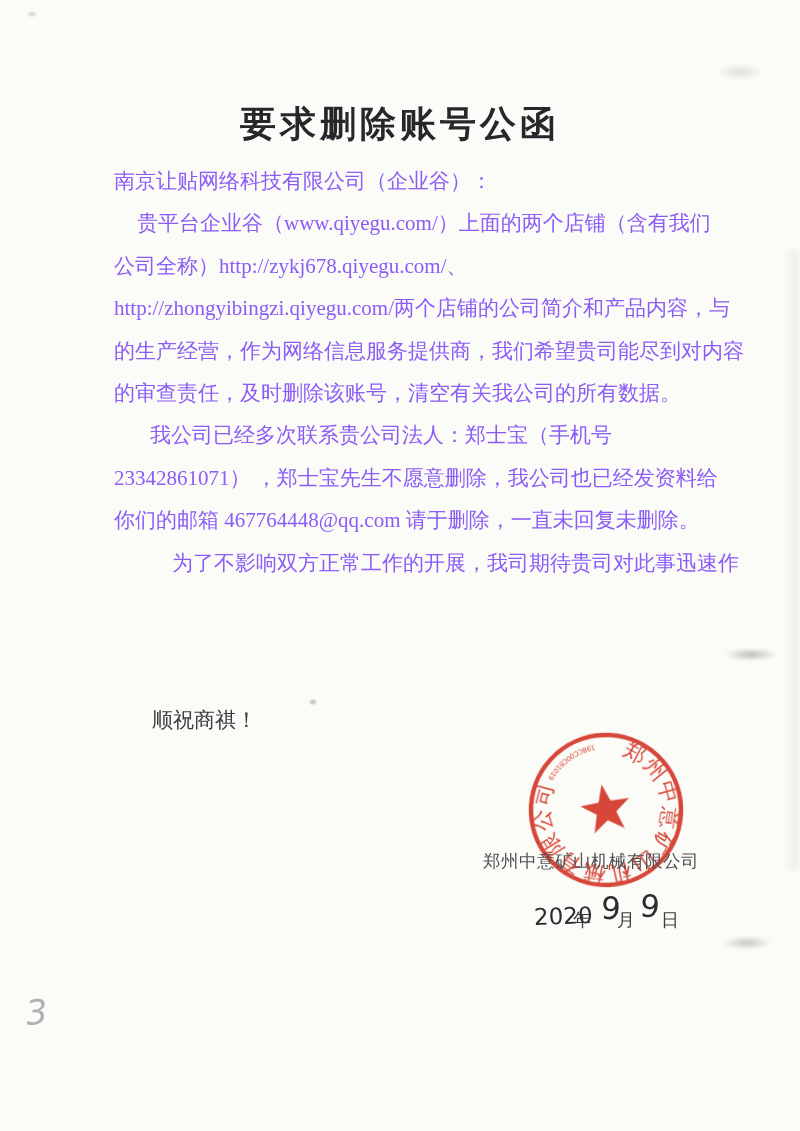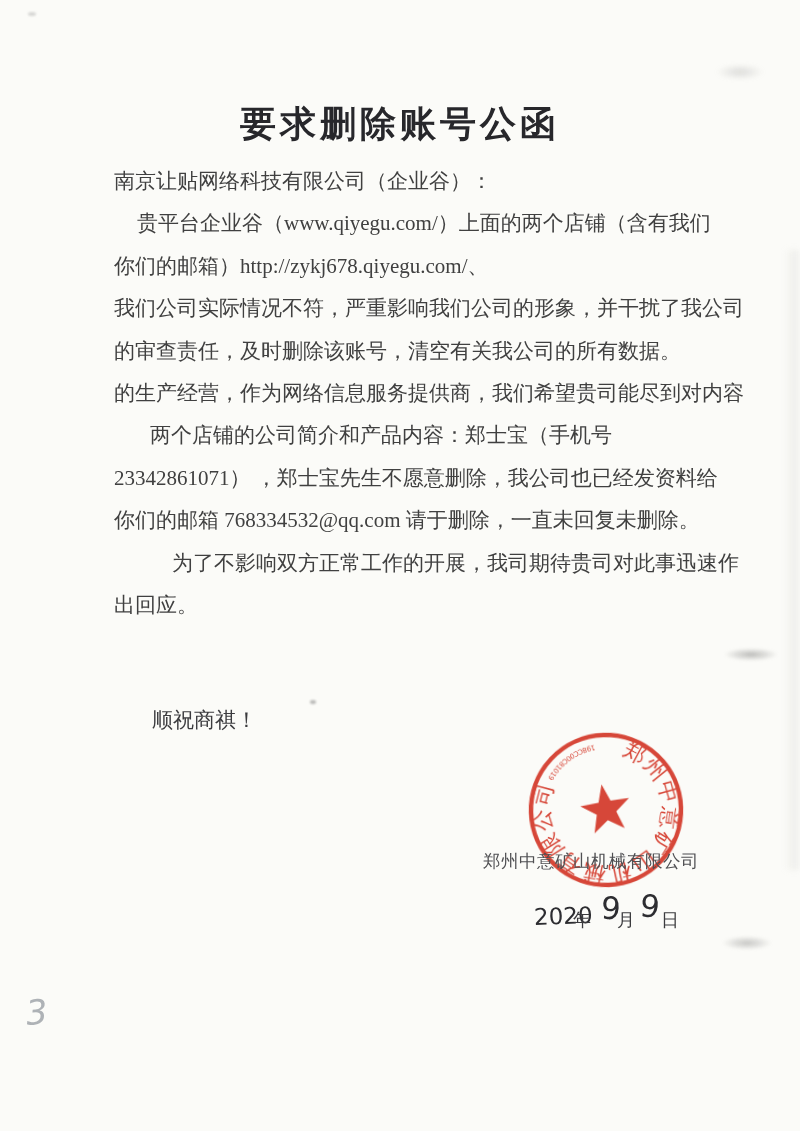--- a/index.html
+++ b/index.html
@@ -8,21 +8,21 @@
     background:#fbfbf8;
     font-family:"Liberation Serif","DejaVu Serif",serif;
     color:#3a3a3c;
   }
   .page-title{
     position:absolute;top:100px;left:0;width:800px;text-align:center;
     font-size:36px;font-weight:bold;letter-spacing:4px;color:#27272b;
   }
   .body-text{
     position:absolute;left:114px;top:160px;width:582px;
-    font-size:21px;color:#404040;
+    font-size:21px;color:#8b5cf6;
   }
   .line{height:42.4px;line-height:42.4px;white-space:nowrap;}
   .indent-1{padding-left:23px;text-align:center;}
   .indent-2{padding-left:36px;}
   .indent-3{padding-left:58px;}
   .closing{position:absolute;left:152px;top:706px;font-size:21px;color:#3b3b3e;}
   .signature{
     position:absolute;left:483px;top:849px;font-size:17.5px;
     color:#4f4f52;letter-spacing:0.5px;white-space:nowrap;
   }
@@ -63,29 +63,28 @@
       background:rgba(150,150,150,0.35);border-radius:50%;filter:blur(1px);}
 </style>
 </head>
 <body>
 
 <div class="page-title">要求删除账号公函</div>
 
 <div class="body-text">
   <div class="line">南京让贴网络科技有限公司（企业谷）：</div>
   <div class="line indent-1">贵平台企业谷（www.qiyegu.com/）上面的两个店铺（含有我们</div>
-  <div class="line">你们的邮箱）http://zykj678.qiyegu.com/、</div>
-  <div class="line">我们公司实际情况不符，严重影响我们公司的形象，并干扰了我公司</div>
+  <div class="line">公司全称）http://zykj678.qiyegu.com/、</div>
+  <div class="line">http://zhongyibingzi.qiyegu.com/两个店铺的公司简介和产品内容，与</div>
+  <div class="line">的生产经营，作为网络信息服务提供商，我们希望贵司能尽到对内容</div>
   <div class="line">的审查责任，及时删除该账号，清空有关我公司的所有数据。</div>
-  <div class="line">的生产经营，作为网络信息服务提供商，我们希望贵司能尽到对内容</div>
-  <div class="line indent-2">两个店铺的公司简介和产品内容：郑士宝（手机号</div>
+  <div class="line indent-2">我公司已经多次联系贵公司法人：郑士宝（手机号</div>
   <div class="line">23342861071） ，郑士宝先生不愿意删除，我公司也已经发资料给</div>
-  <div class="line">你们的邮箱 768334532@qq.com 请于删除，一直未回复未删除。</div>
+  <div class="line">你们的邮箱 467764448@qq.com 请于删除，一直未回复未删除。</div>
   <div class="line indent-3">为了不影响双方正常工作的开展，我司期待贵司对此事迅速作</div>
-  <div class="line">出回应。</div>
 </div>
 
 <div class="closing">顺祝商祺！</div>
 
 <svg class="seal" viewBox="0 0 160 160" aria-hidden="true">
   <defs>
     <path id="nameArc" d="M 97.6 25.8 A 57 57 0 1 1 29.7 53.3" fill="none"></path>
     <path id="codeArc" d="M 70.8 14.6 A 66 66 0 0 0 16.0 64.0" fill="none"></path>
   </defs>
   <circle cx="80" cy="80" r="75" fill="none" stroke="#d83a2b" stroke-width="4.5"></circle>

